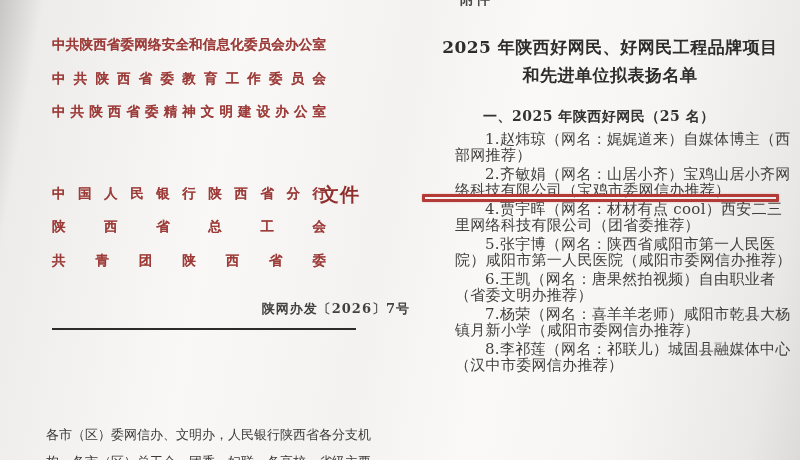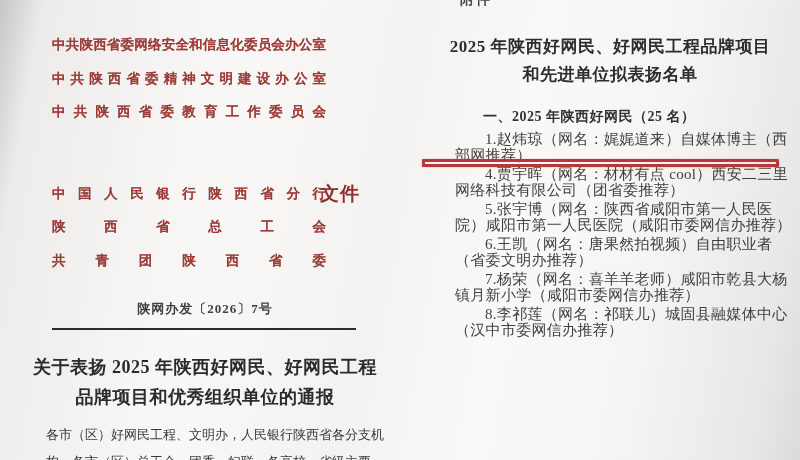--- a/index.html
+++ b/index.html
@@ -10,41 +10,40 @@
   }
   *{margin:0;padding:0;box-sizing:border-box;}
   html,body{width:800px;height:460px;}
   body{
     font-family:"DejaVu Serif","Liberation Serif",serif;
     overflow:hidden;
   }
   .stage{
     position:relative;width:800px;height:460px;overflow:hidden;
     background:linear-gradient(100deg,#c7c6c4 0%,#edecea 5%,#f9f8f6 28%,#f3f2f0 48%,#faf9f7 62%,#f6f5f3 78%,#e9e8e6 94%,#dcdbd9 100%);
-    font-family:Liberation Serif, serif;
   }
   
   .page-left{position:absolute;left:0;top:0;width:410px;height:460px;}
   .letterhead{position:absolute;left:52px;top:28px;width:274px;}
   .lh-line{
     display:block;width:274px;height:33.5px;line-height:33.5px;
     font-size:13.5px;font-weight:700;color:var(--letterhead_red);
     text-align:justify;text-align-last:justify;
     letter-spacing:0;white-space:normal;
     text-shadow:0 0 .5px rgba(156,59,56,.55);
   }
   .lh-row{position:relative;width:274px;height:33.5px;margin-top:48px;}
   .lh-row .lh-line{position:absolute;left:0;top:0;}
   .file-label{
     position:absolute;left:268px;top:4px;width:50px;
     font-size:19px;font-weight:900;color:#8f2f2d;line-height:26px;
     white-space:nowrap;letter-spacing:1px;
   }
   .doc-number{
-    position:absolute;left:0;top:300px;width:410px;text-align:center;
+    position:absolute;left:0;top:300px;width:410px;text-align:right;
     font-size:13px;color:#43413f;font-weight:600;letter-spacing:1px;
   }
   .red-rule{position:absolute;left:52px;top:328px;width:304px;height:2px;background:var(--rule_black);}
   .doc-title{
     position:absolute;left:0;top:352px;width:410px;text-align:center;
     font-size:18px;font-weight:700;color:#2c2b29;line-height:30px;letter-spacing:.5px;
   }
   .doc-body{
     position:absolute;left:46px;top:421px;width:320px;
     font-size:13px;color:var(--ink);line-height:27px;
@@ -79,59 +78,56 @@
 </style>
 </head>
 <body>
 
 <div class="stage">
 
   <div class="page-left">
 
     <div class="letterhead">
       <div class="lh-line">中共陕西省委网络安全和信息化委员会办公室</div>
+      <div class="lh-line">中共陕西省委教育工作委员会</div>
       <div class="lh-line">中共陕西省委精神文明建设办公室</div>
-      <div class="lh-line">中共陕西省委教育工作委员会</div>
       <div class="lh-row">
         <div class="lh-line">中国人民银行陕西省分行</div>
         <span class="file-label">文件</span>
       </div>
       <div class="lh-line">陕西省总工会</div>
       <div class="lh-line">共青团陕西省委</div>
     </div>
 
     <div class="doc-number">陕网办发〔2026〕7号</div>
 
     <div class="red-rule"></div>
 
-    <div class="doc-title">
-      <div>关于表扬 2025 年陕西好网民、好网民工程</div>
-      <div>品牌项目和优秀组织单位的通报</div>
-    </div>
 
     <div class="doc-body">
-      <div class="body-line">各市（区）好网民工程、文明办，人民银行陕西省各分支机</div>
+      <div class="body-line">各市（区）委网信办、文明办，人民银行陕西省各分支机</div>
       <div class="body-line">构，各市（区）总工会、团委、妇联，各高校，省级主要</div>
     </div>
 
   </div>
 
   <div class="page-right">
 
     <div class="attachment">附件</div>
 
     <div class="list-title">
       <div>2025 年陕西好网民、好网民工程品牌项目</div>
       <div>和先进单位拟表扬名单</div>
     </div>
 
     <div class="section-heading">一、2025 年陕西好网民（25 名）</div>
 
     <div class="name-list">
       <p class="list-item">1.赵炜琼（网名：娓娓道来）自媒体博主（西部网推荐）</p>
+      <p class="list-item">2.齐敏娟（网名：山居小齐）宝鸡山居小齐网络科技有限公司（宝鸡市委网信办推荐）</p>
       <p class="list-item highlighted">
         <span class="red-box"></span>
       </p>
       <p class="list-item">4.贾宇晖（网名：材材有点 cool）西安二三里网络科技有限公司（团省委推荐）</p>
       <p class="list-item">5.张宇博（网名：陕西省咸阳市第一人民医院）咸阳市第一人民医院（咸阳市委网信办推荐）</p>
       <p class="list-item">6.王凯（网名：唐果然拍视频）自由职业者（省委文明办推荐）</p>
       <p class="list-item">7.杨荣（网名：喜羊羊老师）咸阳市乾县大杨镇月新小学（咸阳市委网信办推荐）</p>
       <p class="list-item">8.李祁莲（网名：祁联儿）城固县融媒体中心（汉中市委网信办推荐）</p>
     </div>
 

